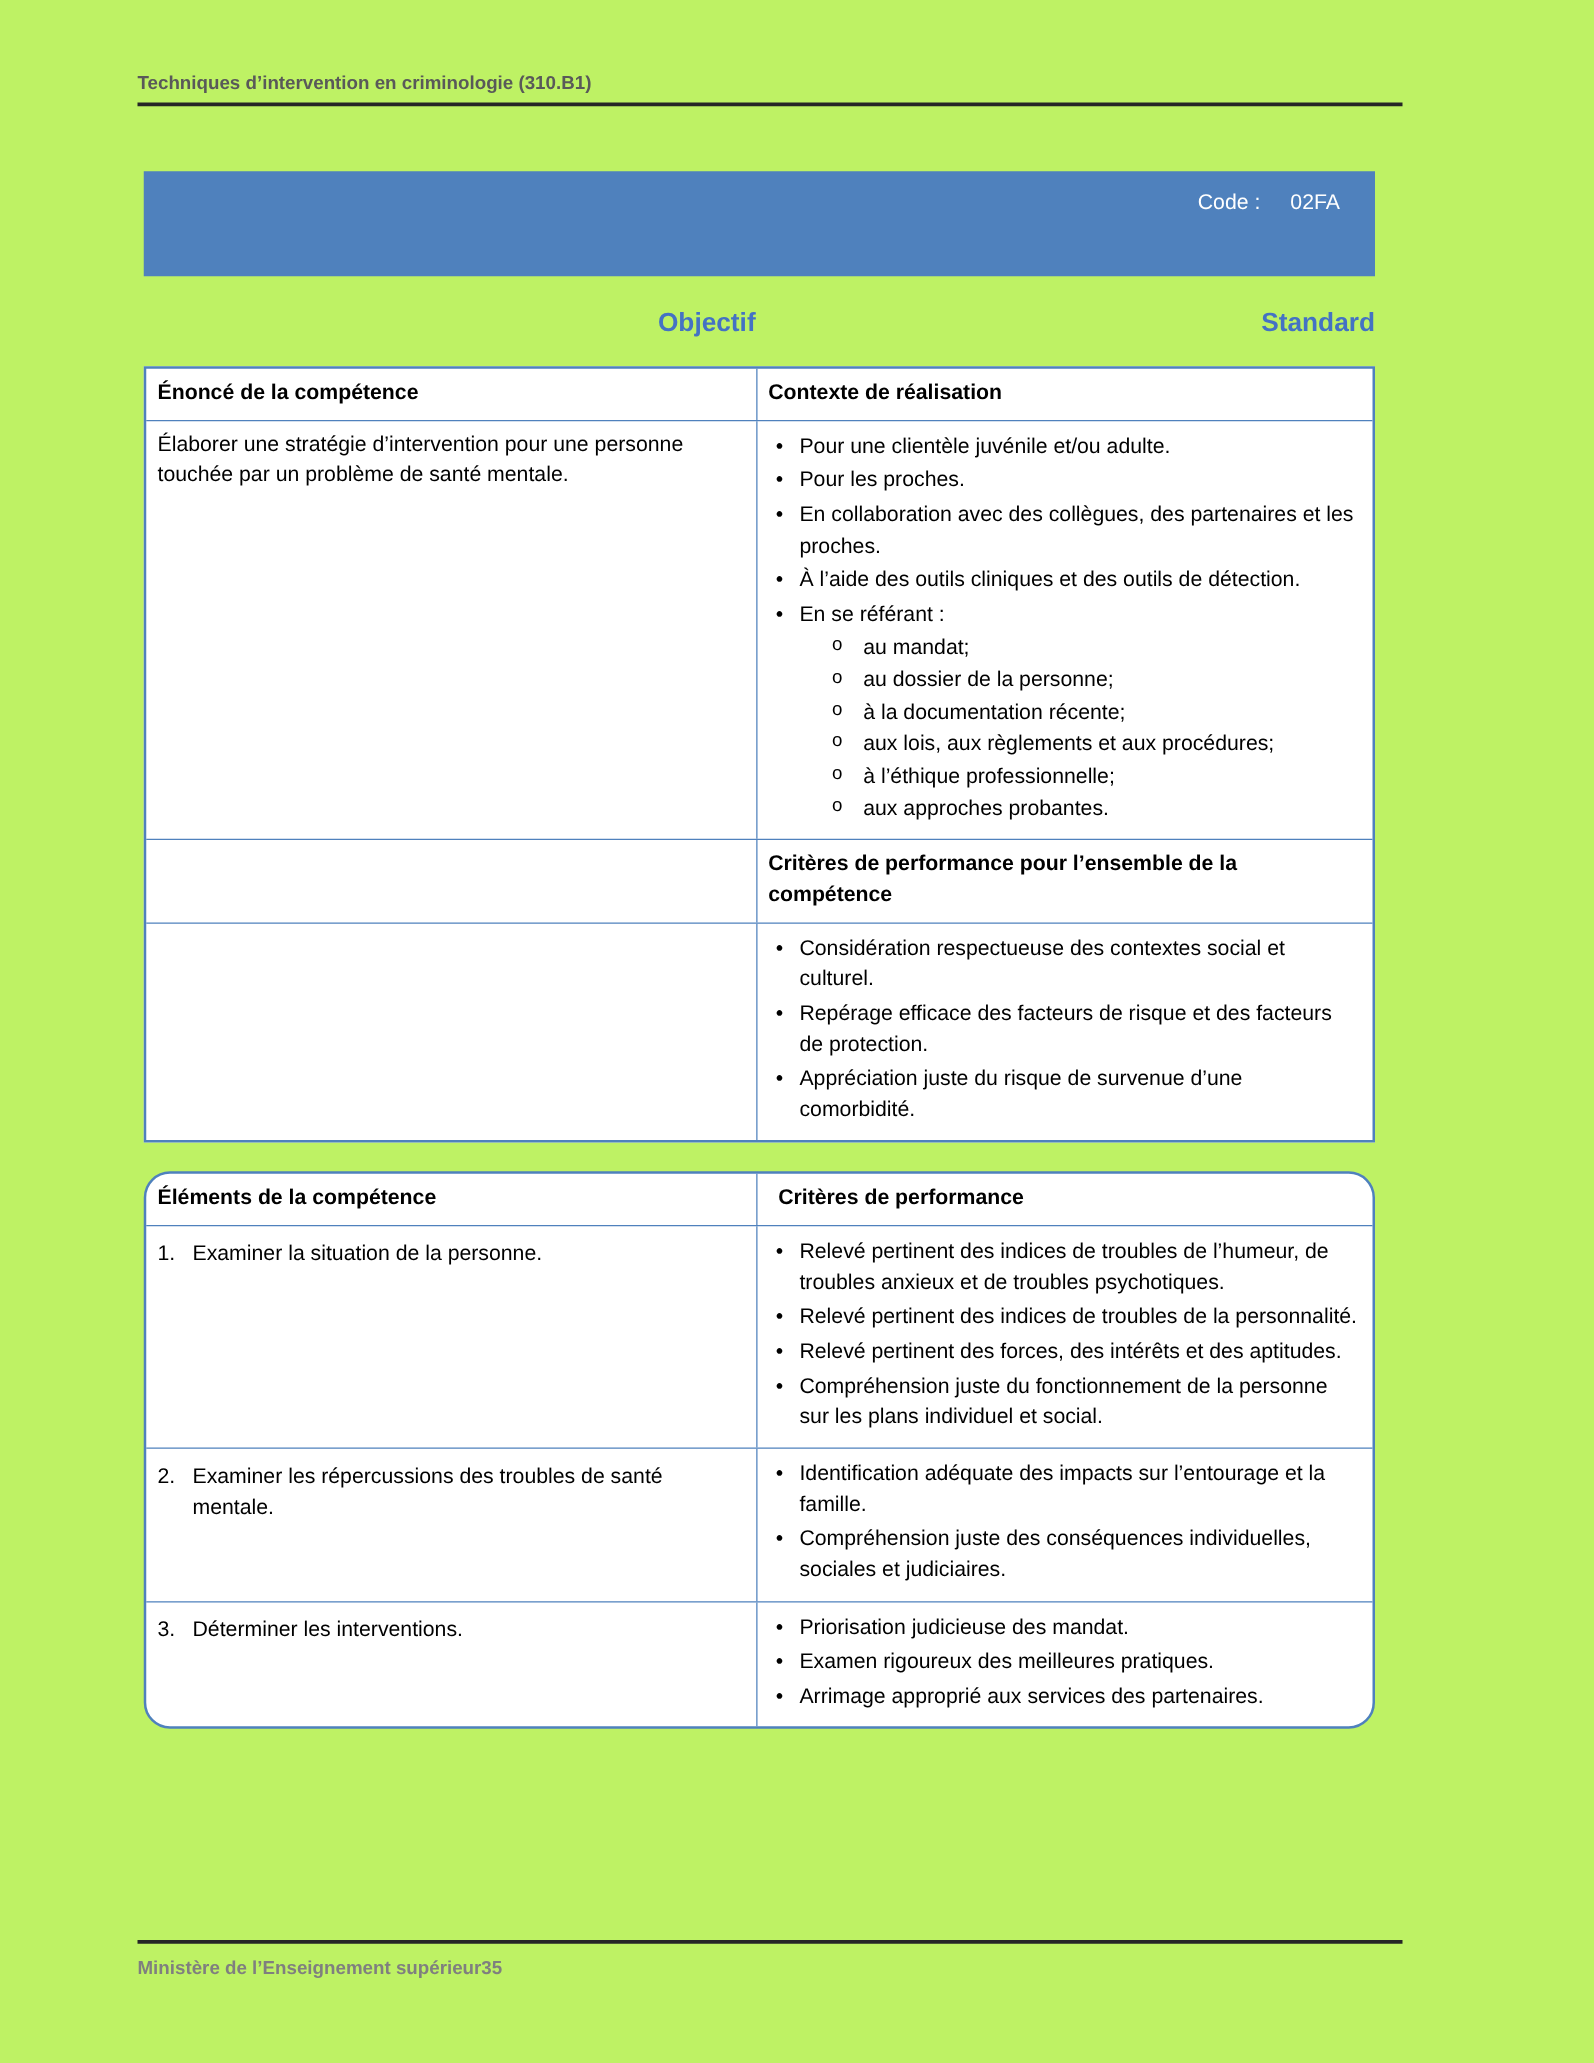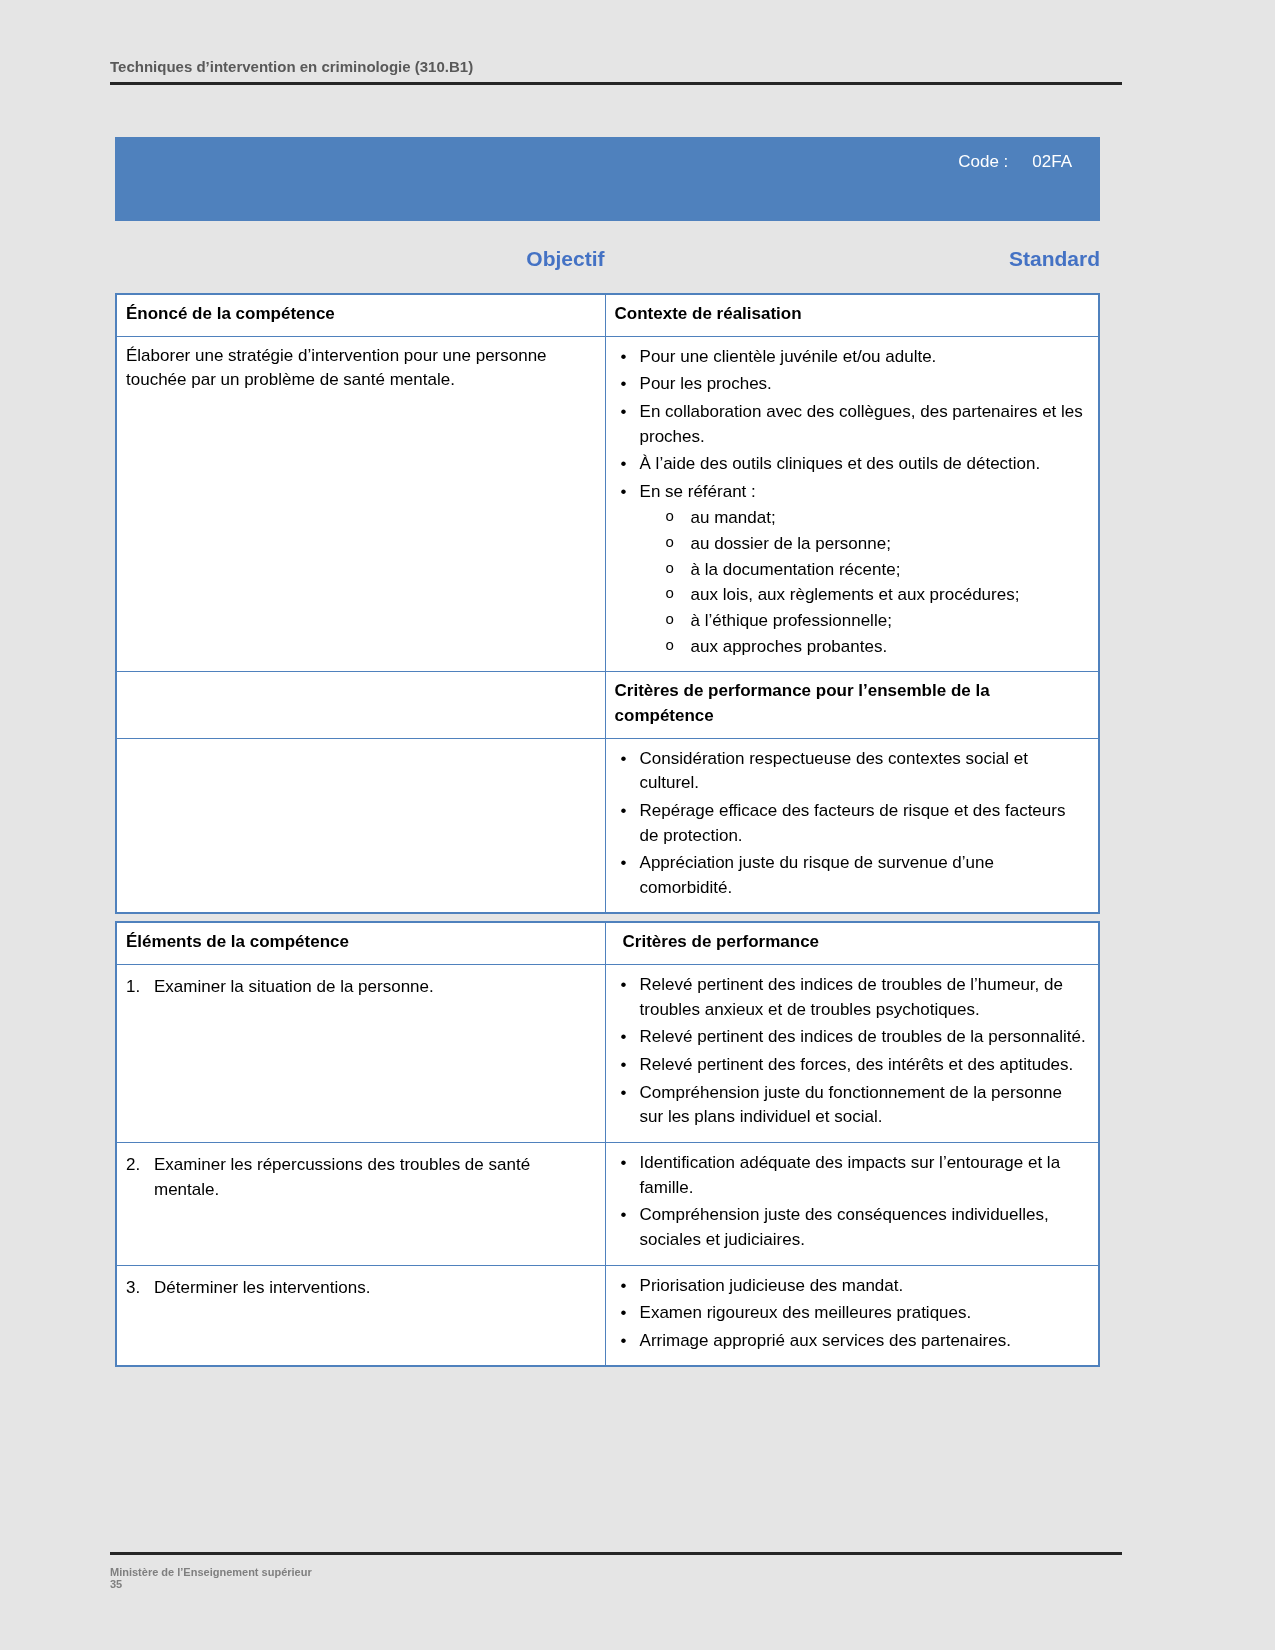--- a/index.html
+++ b/index.html
@@ -1,21 +1,21 @@
 <!DOCTYPE html>
 <html><head>
 <meta charset="utf-8">
 <style>
   * { margin: 0; padding: 0; box-sizing: border-box; }
   html, body { background: #ffffff; }
   .page {
     position: relative;
     width: 1275px;
     height: 1650px;
-    background: #e5e5e5;
+    background: #bef264;
     font-family: "Liberation Sans", sans-serif;
     color: #000000;
     overflow: hidden;
   }
   
   .doc-header {
     margin: 0 153px 0 110px;
     padding-top: 58px;
     font-size: 15px;
     font-weight: bold;
@@ -50,21 +50,21 @@
     font-weight: bold;
     color: #4472C4;
     text-align: right;
   }
   
   .tbl {
     margin: 0 175px 0 115px;
     border: 2px solid #4F81BD;
     background: #ffffff;
   }
-  .tbl + .tbl { margin-top: 7px; }
+  .tbl + .tbl { margin-top: 23px; border-radius: 21px; }
   .row { display: flex; }
   .row + .row { border-top: 1px solid #4F81BD; }
   .cell {
     padding: 7px 12px 9px 9px;
     font-size: 17px;
     line-height: 1.45;
   }
   .cell.left  { width: 49.7%; }
   .cell.right { width: 50.3%; border-left: 1px solid #4F81BD; }
   .hdr { font-weight: bold; }
@@ -108,24 +108,23 @@
   }
   .footer-rule {
     border: none;
     border-top: 3px solid #262626;
     height: 0;
     margin-bottom: 11px;
   }
   .footer-row {
     display: flex;
     justify-content: flex-start;
-    font-size: 11px;
+    font-size: 15px;
     font-weight: bold;
     color: #7F7F7F;
-    flex-direction: column;
   }
 </style>
 </head>
 <body>
 
 <div class="page">
 
   <div class="doc-header">
     <span>Techniques d’intervention en criminologie (310.B1)</span>
   </div>

